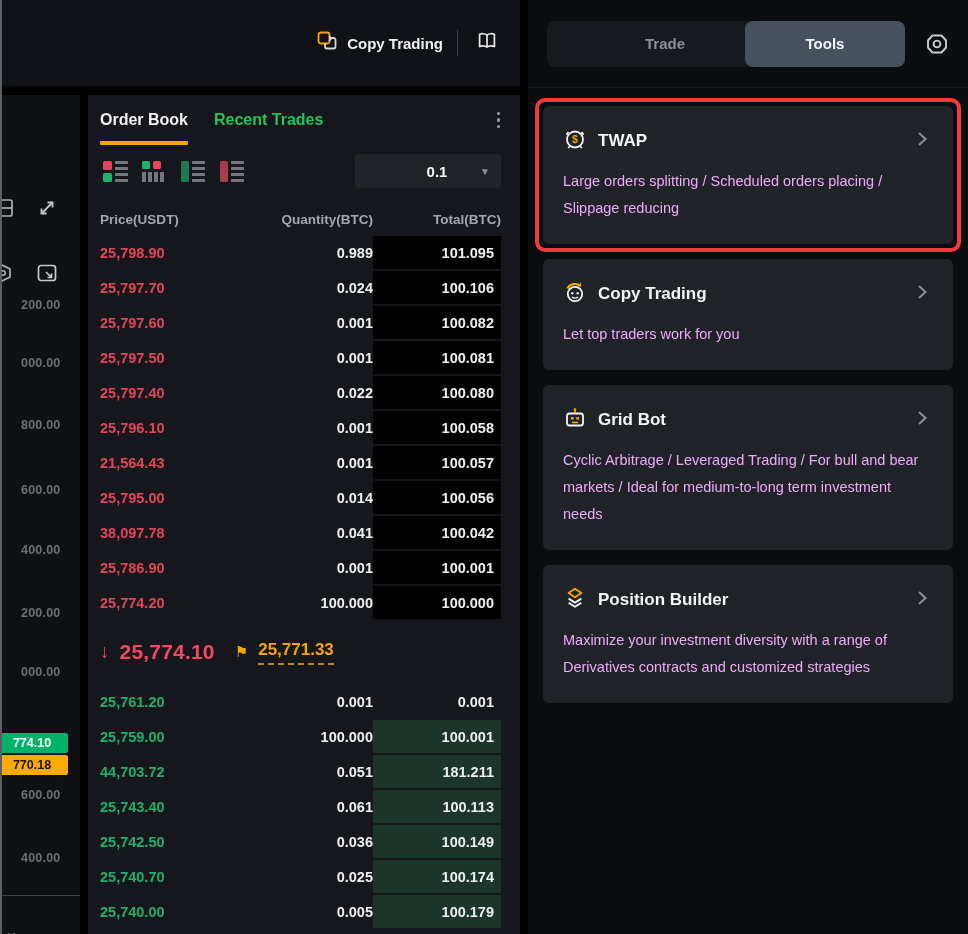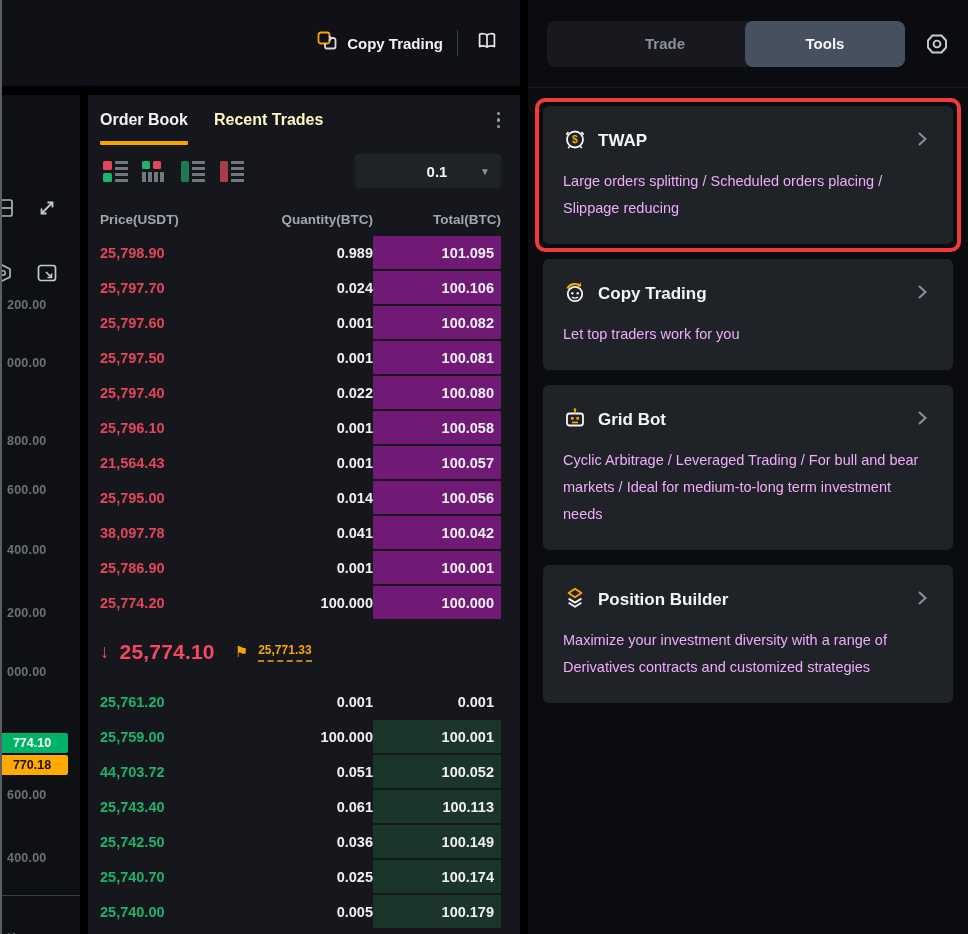--- a/index.html
+++ b/index.html
@@ -16,37 +16,37 @@
     padding-right:18px; gap:14px; }
   .copytrade-btn { display:flex; align-items:center; gap:9px; cursor:pointer; }
   .copytrade-btn .label { color:#eef0f3; font-size:15px; font-weight:700; }
   .hdr-divider { width:1px; height:26px; background:#3a3e45; }
   .icon-btn { display:flex; align-items:center; justify-content:center; width:30px; height:30px; }
 
   
   .chart-strip { position:absolute; left:2px; top:95px; width:78px; height:839px;
     background:#0e1014; overflow:hidden; }
   .strip-icons-row { position:absolute; left:-12px; display:flex; gap:18px; color:#aeb2b8; }
-  .axis-label { position:absolute; left:5px; color:#6c7077; font-size:12.5px; font-weight:600;
+  .axis-label { position:absolute; left:19px; color:#6c7077; font-size:12.5px; font-weight:600;
     letter-spacing:.2px; white-space:nowrap;text-align:center; }
   .axis-badge { position:absolute; left:-6px; width:72px; height:20px; border-radius:2px;
     display:flex; align-items:center; justify-content:center; font-size:12.5px; font-weight:700; }
   .strip-divider { position:absolute; left:0; width:78px; height:1px; background:#3a3d43; }
   .vol-label { position:absolute; left:5px; color:#6c7077; font-size:12.5px; font-weight:600; }
 
   
   .orderbook { position:absolute; left:88px; top:95px; width:432px; height:839px;
     background:#16171c; display:flex; flex-direction:column; }
   .ob-tabs { height:50px; display:flex; align-items:center; padding:0 16px 0 12px; gap:26px; }
   .ob-tab { font-size:16px; font-weight:700; cursor:pointer; position:relative;
     height:100%; display:flex; align-items:center; }
   .ob-tab.active { color:#f2f3f5; }
   .ob-tab.active::after { content:""; position:absolute; left:0; right:0; bottom:0;
     height:4px; background:#f7a600; border-radius:1px; }
-  .ob-tab.inactive { color:#fef9c3; }
+  .ob-tab.inactive { color:#22c55e; }
   .ob-menu { margin-left:auto; display:flex; flex-direction:column; gap:3px; padding:4px; cursor:pointer; }
   .ob-menu i { width:3.5px; height:3.5px; border-radius:50%; background:#9aa0a8; }
 
   .ob-controls { height:44px; margin-top:4px; display:flex; align-items:center;
     padding:0 19px 0 14px; gap:13px; }
   .view-icon { width:26px; height:26px; display:flex; align-items:center; gap:3px; cursor:pointer; padding:1px; }
   .vi-col { display:flex; flex-direction:column; gap:3px; }
   .vi-lines { display:flex; flex-direction:column; gap:3px; }
   .vi-lines i { width:13px; height:3px; background:#73787f; border-radius:.5px; }
   .sq { width:9px; height:9px; border-radius:1.5px; }
@@ -68,28 +68,28 @@
 
   .ob-row { height:35px; display:grid; grid-template-columns:128px 1fr 128px;
     padding:0 19px 0 12px; align-items:center; cursor:pointer;
     font-size:14.5px; font-weight:700; font-variant-numeric:tabular-nums; }
   .ob-row .price { text-align:left; }
   .ob-row .qty { text-align:right; color:#eef0f3; }
   .ob-row .total { height:33px; display:flex; align-items:center; justify-content:flex-end;
     padding-right:7px; color:#eef0f3; border-radius:1px; }
   .ob-row.ask .price { color:#e3455a; }
   .ob-row.bid .price { color:#1fb26b; }
-  .ob-row.ask .total.depth { background:#701a75; }
+  .ob-row.ask .total.depth { background:#000000; }
   .ob-row.bid .total.depth { background:#1b352b; }
 
   .ob-mid { height:64px; display:flex; align-items:center; padding:0 12px; gap:10px; }
   .ob-mid .arrow { color:#f5475f; font-size:19px; font-weight:700; }
   .ob-mid .last { color:#f5475f; font-size:21px; font-weight:700; letter-spacing:.2px; }
   .ob-mid .flag { color:#f7a600; font-size:15px; margin-left:10px; }
-  .ob-mid .mark { color:#f7a600; font-size:12px; font-weight:700;
+  .ob-mid .mark { color:#f7a600; font-size:17px; font-weight:700;
     border-bottom:2px dashed #b98a10; padding-bottom:3px; cursor:pointer; }
 
   
   .right-panel { position:absolute; left:528px; top:0; width:440px; height:934px;
     background:#0a0c10; }
   .rp-header { height:88px; display:flex; align-items:center; padding:0 16px 0 19px;
     border-bottom:1px solid #17191e; }
   .segmented { width:358px; height:46px; background:#17191f; border-radius:8px;
     display:flex; padding:0; }
   .seg-btn { flex:1; display:flex; align-items:center; justify-content:center;
@@ -163,21 +163,21 @@
       <span>
         <svg width="26" height="26" viewBox="0 0 26 26" fill="none">
           <rect x="4.5" y="5.5" width="17" height="15" rx="2.5" stroke="#c6c9ce" stroke-width="1.7"></rect>
           <path d="M12 12 l5.5 5.5 M17.5 13.5 v4 h-4" stroke="#c6c9ce" stroke-width="1.7" fill="none"></path>
         </svg>
       </span>
     </div>
     <div id="axis-labels">
         <div class="axis-label" style="top: 203px;">200.00</div>
         <div class="axis-label" style="top: 261px;">000.00</div>
-        <div class="axis-label" style="top: 323px; margin-top: 16px;">800.00</div>
+        <div class="axis-label" style="top: 323px;">800.00</div>
         <div class="axis-label" style="top: 388px;">600.00</div>
         <div class="axis-label" style="top: 448px;">400.00</div>
         <div class="axis-label" style="top: 511px;">200.00</div>
         <div class="axis-label" style="top: 570px;">000.00</div>
         <div class="axis-label" style="top: 693px;">600.00</div>
         <div class="axis-label" style="top: 756px;">400.00</div>
       </div>
     <div id="axis-badges">
         <div class="axis-badge" style="top: 638px; background: rgb(0, 179, 104); color: rgb(255, 255, 255);">774.10</div>
         <div class="axis-badge" style="top: 660px; background: rgb(255, 170, 0); color: rgb(26, 18, 0);">770.18</div>
@@ -328,21 +328,21 @@
           <span class="total">0.001</span>
         </div>
         <div class="ob-row bid">
           <span class="price">25,759.00</span>
           <span class="qty">100.000</span>
           <span class="total depth">100.001</span>
         </div>
         <div class="ob-row bid">
           <span class="price">44,703.72</span>
           <span class="qty">0.051</span>
-          <span class="total depth">100.052</span>
+          <span class="total depth">181.211</span>
         </div>
         <div class="ob-row bid">
           <span class="price">25,743.40</span>
           <span class="qty">0.061</span>
           <span class="total depth">100.113</span>
         </div>
         <div class="ob-row bid">
           <span class="price">25,742.50</span>
           <span class="qty">0.036</span>
           <span class="total depth">100.149</span>

